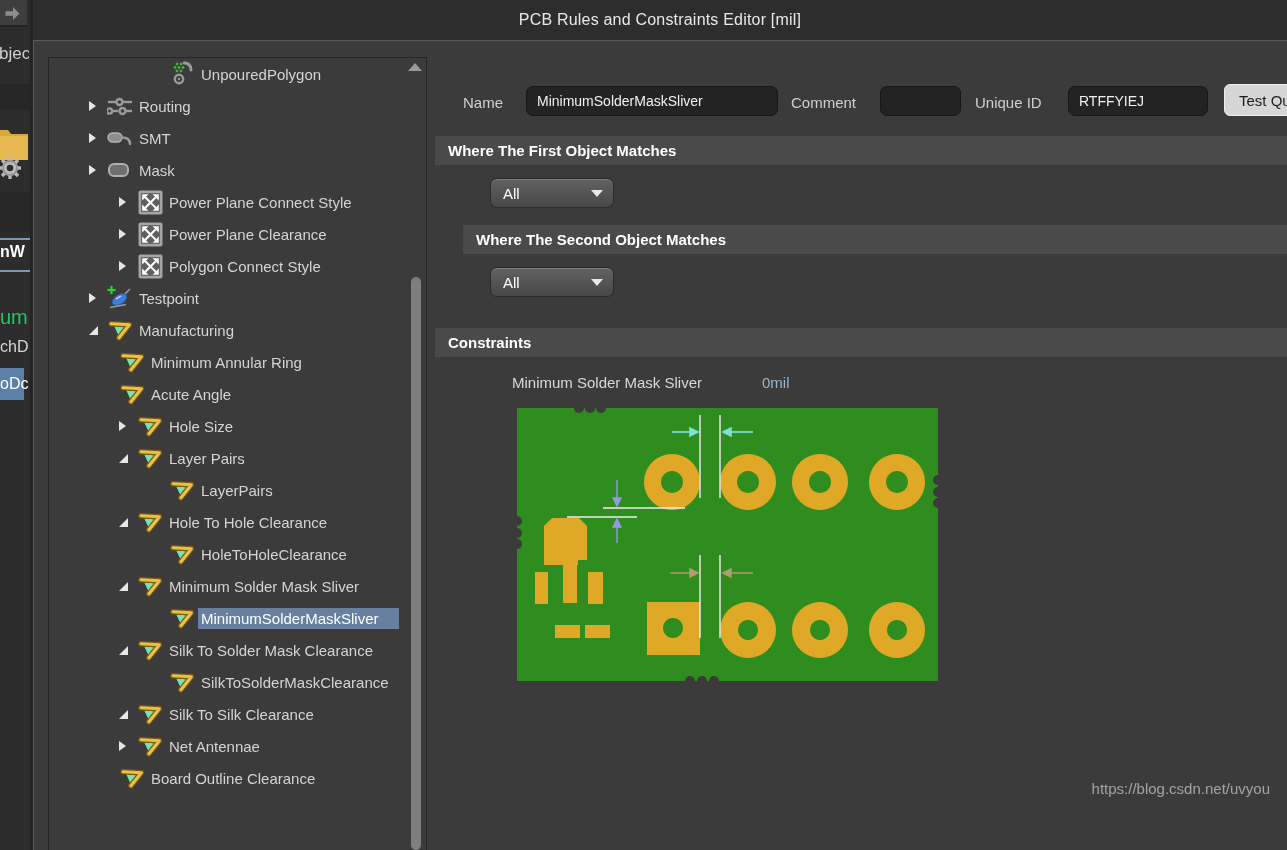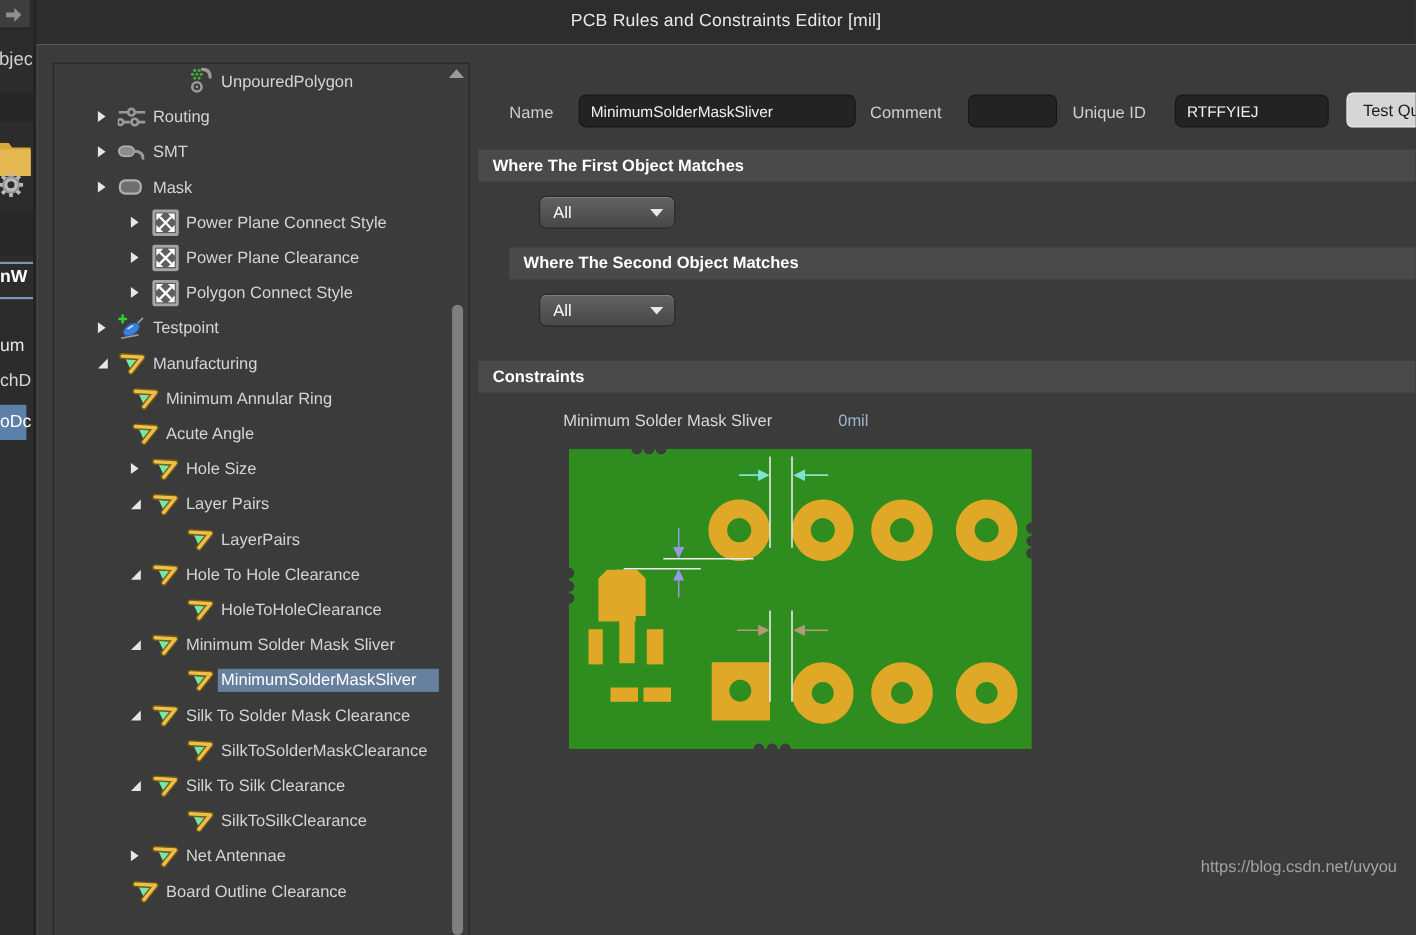--- a/index.html
+++ b/index.html
@@ -19,21 +19,21 @@
   .ls-tile-top { position:absolute; left:0; top:0; width:27px; height:27px; background:#3e3e3e; border-bottom:2px solid #232323; }
   .ls-arrow { position:absolute; left:4px; top:6px; }
   .ls-frag { position:absolute; left:0; white-space:nowrap; overflow:hidden; width:30px; }
   .ls-f0 { top:44px; font-size:17px; color:#cfcfcf; margin-left:-1px; }
   .ls-dark1 { position:absolute; left:0; top:84px; width:30px; height:26px; background:#262626; }
   .ls-folder { position:absolute; left:-2px; top:122px; }
   .ls-dark2 { position:absolute; left:0; top:192px; width:30px; height:40px; background:#272727; }
   .ls-blueline1 { position:absolute; left:0; top:238px; width:30px; height:2px; background:#7d98b5; }
   .ls-f1 { top:243px; font-size:16px; font-weight:bold; color:#ffffff; }
   .ls-blueline2 { position:absolute; left:0; top:270px; width:30px; height:2px; background:#7d98b5; }
-  .ls-f2 { top:306px; font-size:16px; color:#e5e5e5; }
+  .ls-f2 { top:306px; font-size:20px; color:#22c55e; }
   .ls-f3 { top:338px; font-size:16px; color:#d6d6d6; }
   .ls-bluerow { position:absolute; left:0; top:368px; width:30px; height:32px; background:#5c81a8; color:#ffffff; font-size:16px; line-height:32px; margin-left:-6px; padding-left:6px; }
 
   
   .titlebar {
     position:absolute; left:33px; top:0; width:1254px; height:40px;
     background:#2d2d2d; display:flex; align-items:center; justify-content:center;
   }
   .titlebar .title { font-size:16px; color:#e8e8e8; letter-spacing:.2px; }
 
@@ -466,31 +466,20 @@
           </span>
           <span class="ticon">
             <svg width="25" height="25" viewBox="0 0 24 24">
               <polygon points="6,8 17.5,9 10,16.5" fill="#74e8a8"></polygon>
               <path d="M3,5.5 L20.5,6.5 L10.5,19" fill="none" stroke="#7a5c0e" stroke-width="5.4" stroke-linejoin="round" stroke-linecap="round"></path>
               <path d="M3,5.5 L20.5,6.5 L10.5,19" fill="none" stroke="#ecbf4e" stroke-width="3" stroke-linejoin="round" stroke-linecap="round"></path>
             </svg>
           </span>
           <span class="tlabel">Silk To Silk Clearance</span>
         </div>
-        <div class="tree-row lvl3">
-          <span class="tw none"></span>
-          <span class="ticon">
-            <svg width="25" height="25" viewBox="0 0 24 24">
-              <polygon points="6,8 17.5,9 10,16.5" fill="#74e8a8"></polygon>
-              <path d="M3,5.5 L20.5,6.5 L10.5,19" fill="none" stroke="#7a5c0e" stroke-width="5.4" stroke-linejoin="round" stroke-linecap="round"></path>
-              <path d="M3,5.5 L20.5,6.5 L10.5,19" fill="none" stroke="#ecbf4e" stroke-width="3" stroke-linejoin="round" stroke-linecap="round"></path>
-            </svg>
-          </span>
-          <span class="tlabel">SilkToSilkClearance</span>
-        </div>
         <div class="tree-row lvl2">
           <span class="tw">
             <span class="tw-collapsed"></span>
           </span>
           <span class="ticon">
             <svg width="25" height="25" viewBox="0 0 24 24">
               <polygon points="6,8 17.5,9 10,16.5" fill="#74e8a8"></polygon>
               <path d="M3,5.5 L20.5,6.5 L10.5,19" fill="none" stroke="#7a5c0e" stroke-width="5.4" stroke-linejoin="round" stroke-linecap="round"></path>
               <path d="M3,5.5 L20.5,6.5 L10.5,19" fill="none" stroke="#ecbf4e" stroke-width="3" stroke-linejoin="round" stroke-linecap="round"></path>
             </svg>

